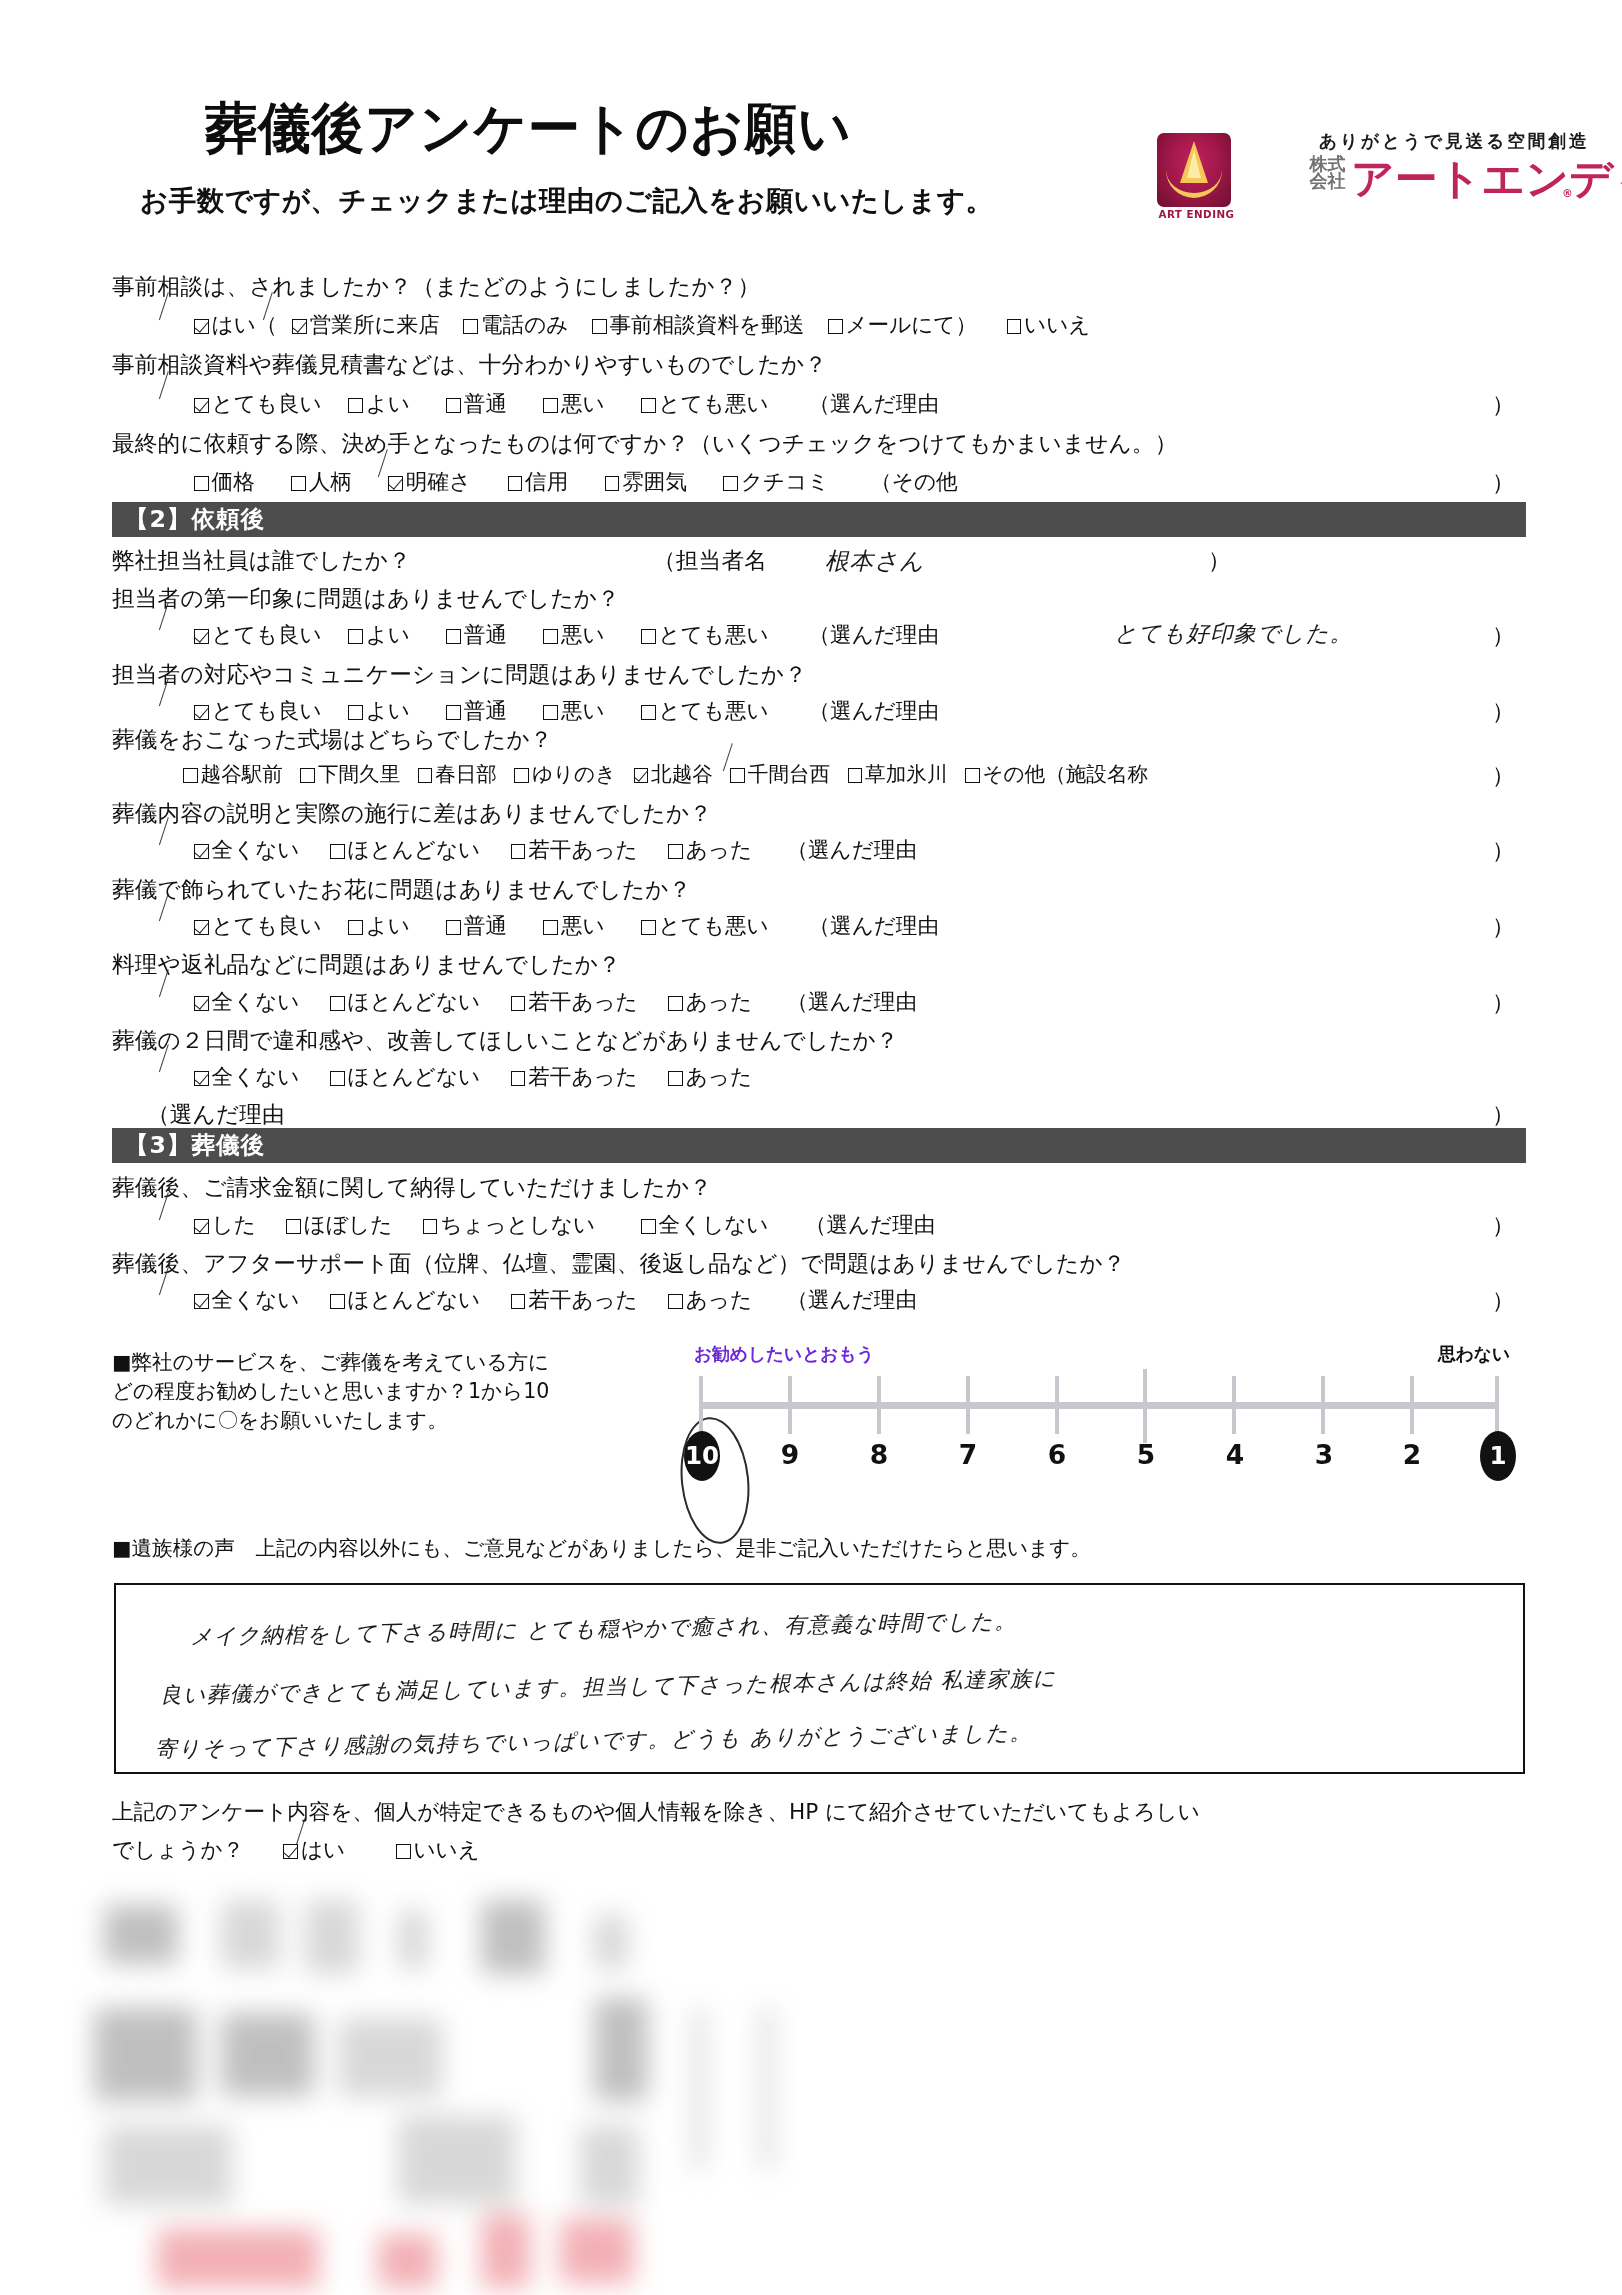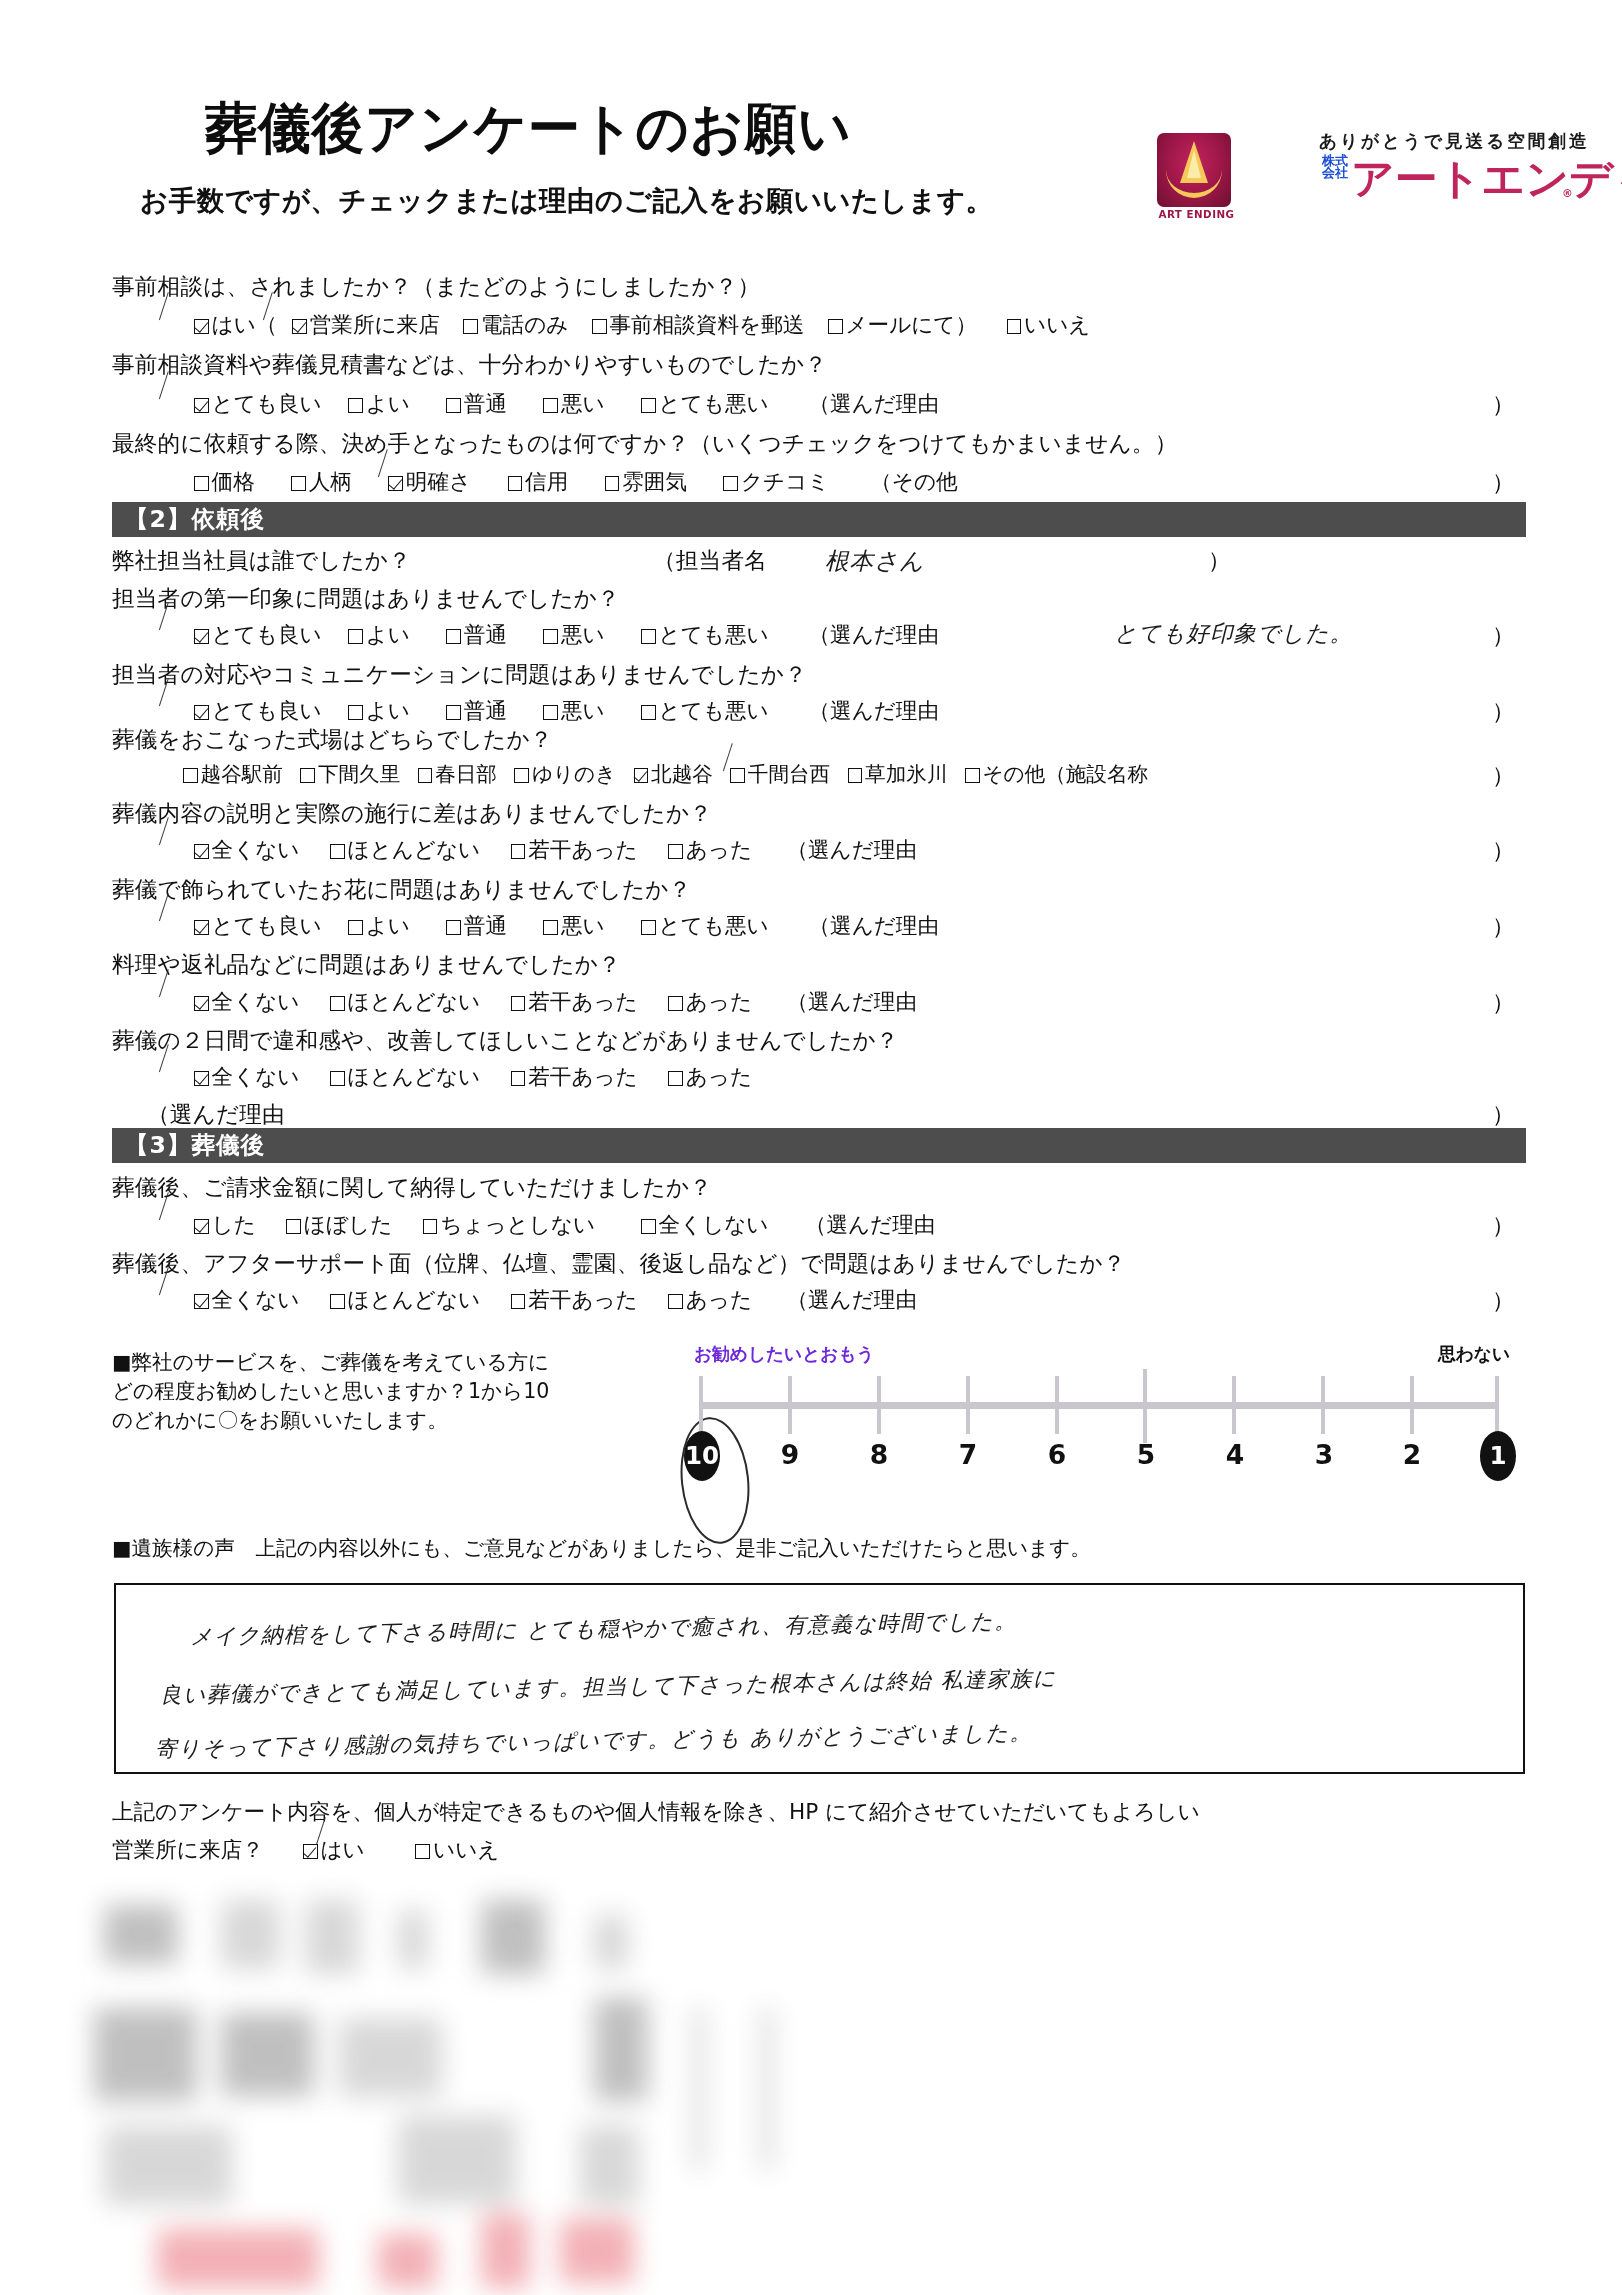--- a/index.html
+++ b/index.html
@@ -70,22 +70,22 @@
     font-size:10.3px; letter-spacing:0.5px; color:#9d1744;
     font-weight:700; text-align:center;
   }
   .logo-tag{
     position:absolute; left:162px; top:0px;
     font-size:17.7px; font-weight:700; color:#1a1a1a; letter-spacing:2.9px;
     white-space:nowrap;
   }
   .logo-kabu{
     position:absolute; left:150px; top:25.5px;
-    font-size:13px; font-weight:700; line-height:0.95; color:#1d4ed8;
-    width:41px; text-align:right;
+    font-size:18px; font-weight:700; line-height:0.95; color:#737373;
+    width:41px; text-align:center;
   }
   .logo-name{
     position:absolute; left:194px; top:21.6px;
     font-size:42px; font-weight:700; color:#c0245c;
     letter-spacing:0px; white-space:nowrap;
     transform:scaleX(1.02); transform-origin:left top;
   }
   .logo-reg{
     position:absolute; left:405px; top:58px;
     font-size:10.8px; color:#c0245c; font-weight:700;
@@ -452,21 +452,21 @@
 
   <div id="voice-label">■遺族様の声　上記の内容以外にも、ご意見などがありましたら、是非ご記入いただけたらと思います。</div>
   <div id="comment-box">
     <div class="cline" style="left:74px; top:28.5px">メイク納棺をして下さる時間に とても穏やかで癒され、有意義な時間でした。</div>
     <div class="cline" style="left:44px; top:87px">良い葬儀ができとても満足しています。担当して下さった根本さんは終始 私達家族に</div>
     <div class="cline" style="left:39px; top:141px">寄りそって下さり感謝の気持ちでいっぱいです。どうも ありがとうございました。</div>
   </div>
 
   <div class="consent" style="top:1801px">上記のアンケート内容を、個人が特定できるものや個人情報を除き、HP にて紹介させていただいてもよろしい</div>
   <div class="consent" style="top:1839px">
-    <span>営業所に来店？</span>
+    <span>でしょうか？</span>
     <span style="display:inline-block;width:25.5px"></span>
     <span class="opt" style="position:relative">
       <span class="lead" style="left:12.8px; top:-22.6px"></span>
       <span class="box checked"></span><span>はい</span>
     </span>
     <span style="display:inline-block;width:37px"></span>
     <span class="opt"><span class="box"></span><span>いいえ</span></span>
   </div>
 
   <div id="redacted">

